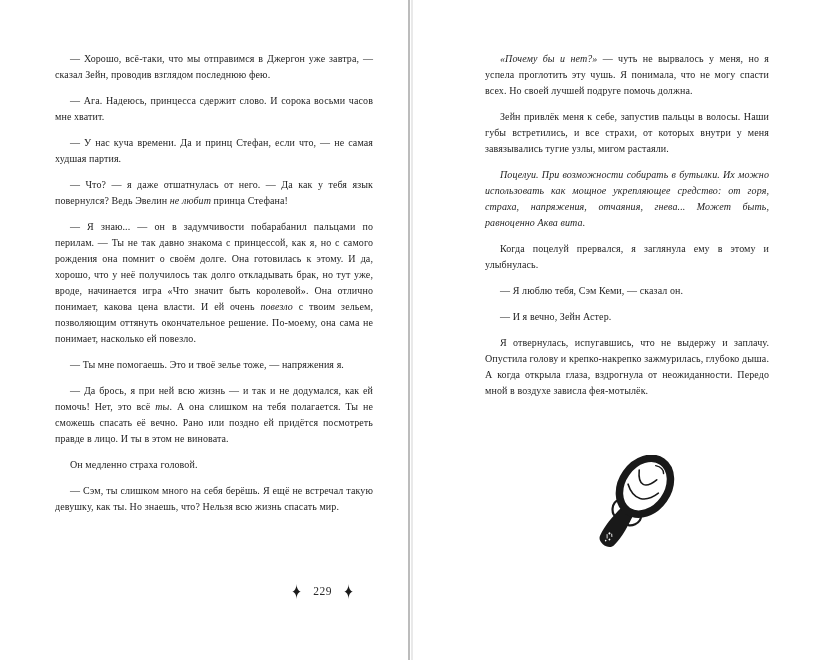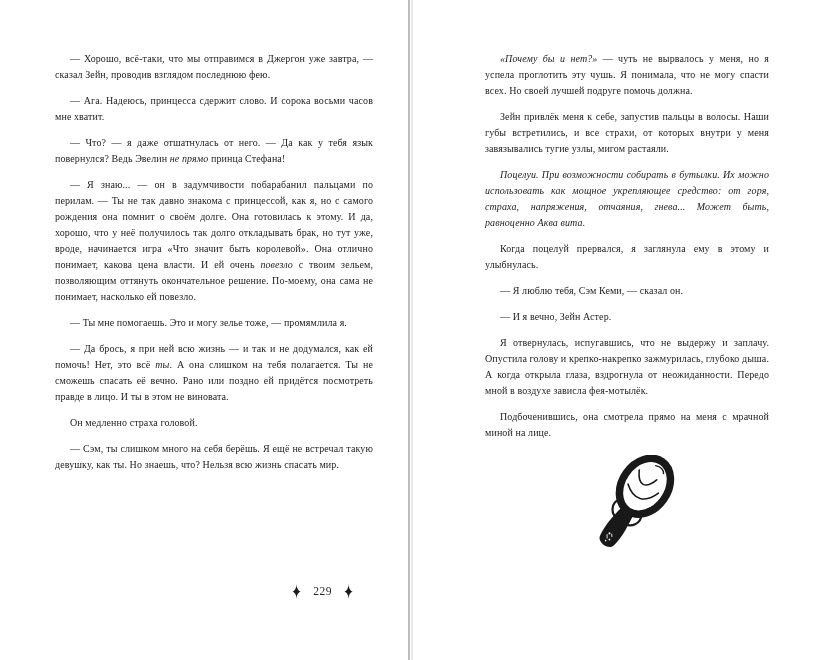--- a/index.html
+++ b/index.html
@@ -67,23 +67,24 @@
 
 <div style="position:absolute; inset:0;">
 
   <div class="gutter-line gutter-dark"></div>
   <div class="gutter-line gutter-light"></div>
 
   <div>
     <div class="text-col left">
         <p><span>— Хорошо, всё-таки, что мы отправимся в Джергон уже завтра, — сказал Зейн, проводив взглядом последнюю фею.</span></p>
         <p><span>— Ага. Надеюсь, принцесса сдержит слово. И сорока восьми часов мне хватит.</span></p>
-        <p><span>— Что? — я даже отшатнулась от него. — Да как у тебя язык повернулся? Ведь Эвелин </span><span class="it">не прямо</span><span> принца Стефана!</span></p>
+        <p><span>— У нас куча времени. Да и принц Стефан, если что, — не самая худшая партия.</span></p>
+        <p><span>— Что? — я даже отшатнулась от него. — Да как у тебя язык повернулся? Ведь Эвелин </span><span class="it">не любит</span><span> принца Стефана!</span></p>
         <p><span>— Я знаю... — он в задумчивости побарабанил пальцами по перилам. — Ты не так давно знакома с принцессой, как я, но с самого рождения она помнит о своём долге. Она готовилась к этому. И да, хорошо, что у неё получилось так долго откладывать брак, но тут уже, вроде, начинается игра «Что значит быть королевой». Она отлично понимает, какова цена власти. И ей очень </span><span class="it">повезло</span><span> с твоим зельем, позволяющим оттянуть окончательное решение. По-моему, она сама не понимает, насколько ей повезло.</span></p>
-        <p><span>— Ты мне помогаешь. Это и могу зелье тоже, — промямлила я.</span></p>
+        <p><span>— Ты мне помогаешь. Это и твоё зелье тоже, — напряжения я.</span></p>
         <p><span>— Да брось, я при ней всю жизнь — и так и не додумался, как ей помочь! Нет, это всё </span><span class="it">ты</span><span>. А она слишком на тебя полагается. Ты не сможешь спасать её вечно. Рано или поздно ей придётся посмотреть правде в лицо. И ты в этом не виновата.</span></p>
         <p><span>Он медленно страха головой.</span></p>
         <p><span>— Сэм, ты слишком много на себя берёшь. Я ещё не встречал такую девушку, как ты. Но знаешь, что? Нельзя всю жизнь спасать мир.</span></p>
       </div>
 
     <div class="page-footer">
       <span class="sparkle">✦</span>
       <span class="num">229</span>
       <span class="sparkle">✦</span>
     </div>
@@ -91,21 +92,20 @@
 
   <div>
     <div class="text-col right">
         <p><span class="it">«Почему бы и нет?»</span><span> — чуть не вырвалось у меня, но я успела проглотить эту чушь. Я понимала, что не могу спасти всех. Но своей лучшей подруге помочь должна.</span></p>
         <p><span>Зейн привлёк меня к себе, запустив пальцы в волосы. Наши губы встретились, и все страхи, от которых внутри у меня завязывались тугие узлы, мигом растаяли.</span></p>
         <p><span class="it">Поцелуи. При возможности собирать в бутылки. Их можно использовать как мощное укрепляющее средство: от горя, страха, напряжения, отчаяния, гнева... Может быть, равноценно Аква вита.</span></p>
         <p><span>Когда поцелуй прервался, я заглянула ему в этому и улыбнулась.</span></p>
         <p><span>— Я люблю тебя, Сэм Кеми, — сказал он.</span></p>
         <p><span>— И я вечно, Зейн Астер.</span></p>
         <p><span>Я отвернулась, испугавшись, что не выдержу и заплачу. Опустила голову и крепко-накрепко зажмурилась, глубоко дыша. А когда открыла глаза, вздрогнула от неожиданности. Передо мной в воздухе зависла фея-мотылёк.</span></p>
-        <p><span>Подбоченившись, она смотрела прямо на меня с мрачной миной на лице.</span></p>
       </div>
 
     <svg class="illustration" viewBox="0 0 110 120" xmlns="http://www.w3.org/2000/svg">
       <g transform="translate(44,64) rotate(35)">
 
         <ellipse cx="-9" cy="-6" rx="5.5" ry="8.5" fill="#ffffff" stroke="#191919" stroke-width="2.2" transform="rotate(-30 -9 -6)"></ellipse>
         <ellipse cx="9" cy="-6" rx="5.5" ry="8.5" fill="#ffffff" stroke="#191919" stroke-width="2.2" transform="rotate(30 9 -6)"></ellipse>
 
         <path d="M -6.5 -12 C -9 2 -10.5 14 -8.5 26 C -7.5 33.5 7.5 33.5 8.5 26 C 10.5 14 9 2 6.5 -12 Z" fill="#191919"></path>
 

